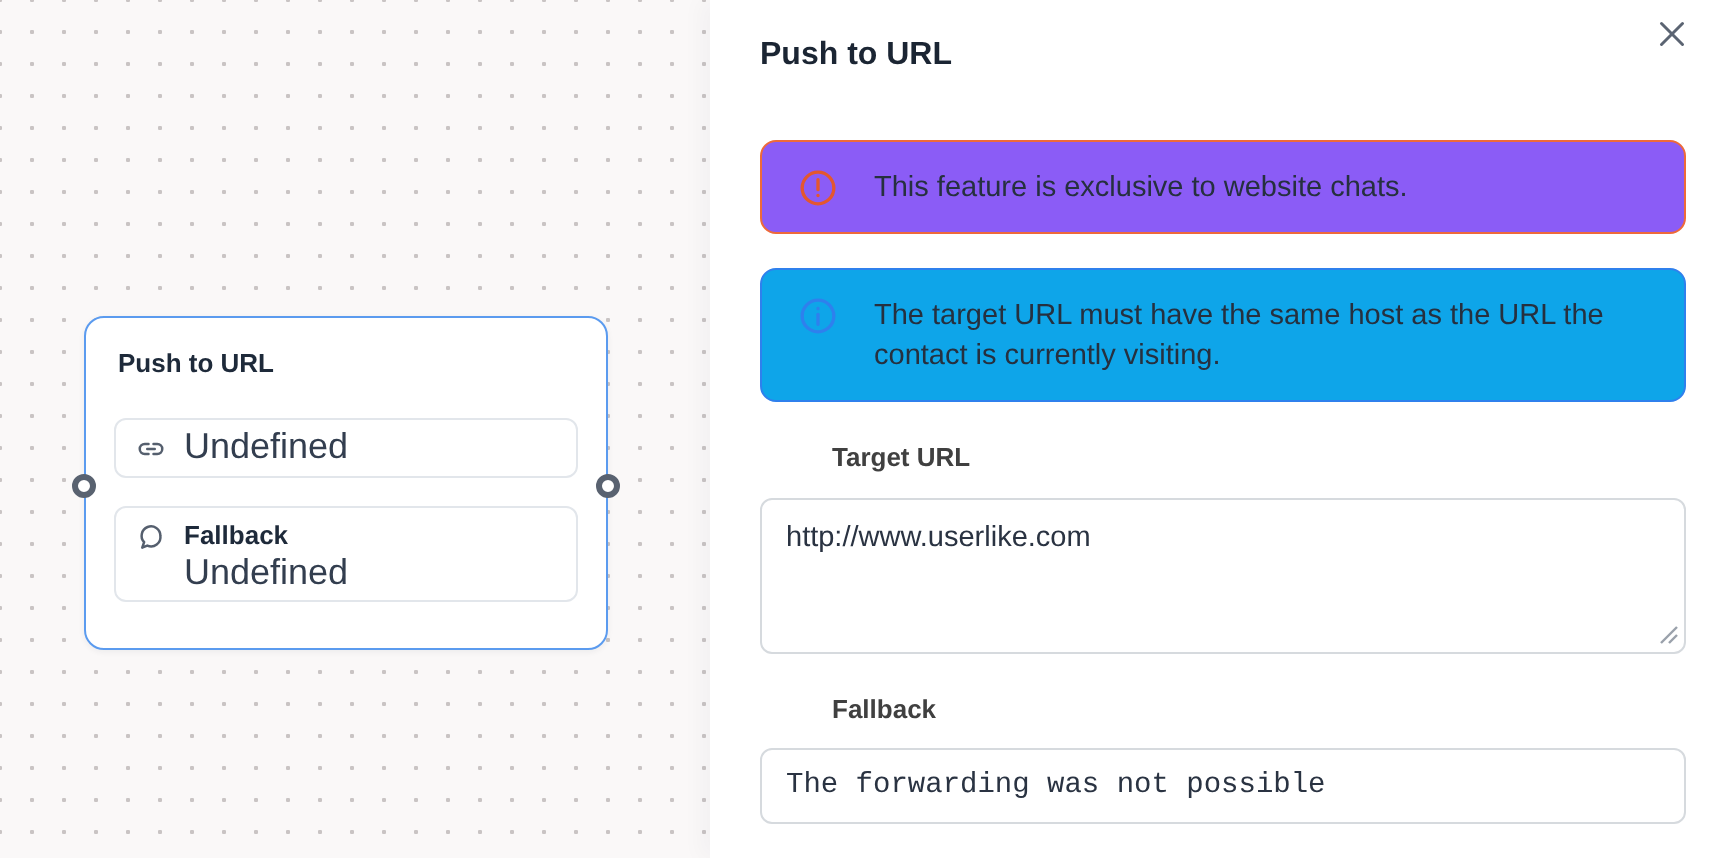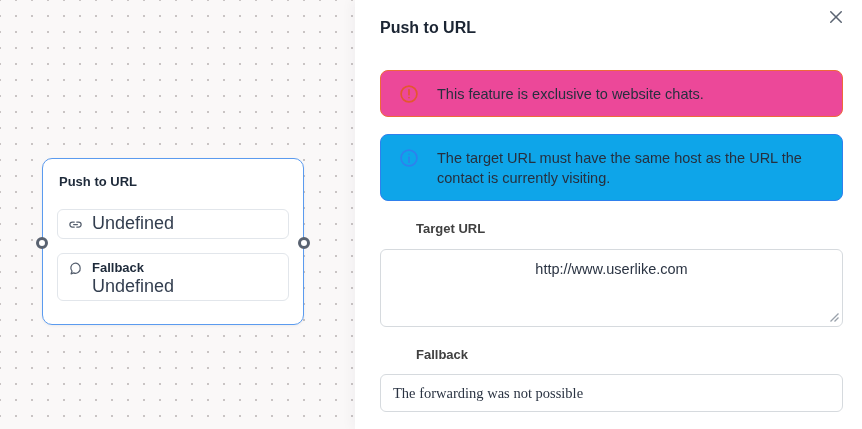--- a/index.html
+++ b/index.html
@@ -114,21 +114,21 @@
     border-radius: 8px;
     padding: 12px 16px 12px 18px;
     font-size: 14.5px;
     line-height: 20px;
     color: #26303f;
   }
   .alert .alert-icon { width: 20px; height: 20px; flex: 0 0 auto; margin-top: 1px; }
   .alert .alert-icon svg { width: 20px; height: 20px; display: block; }
   .alert-warning {
     margin-top: 32px;
-    background: #ec4899;
+    background: #8b5cf6;
     border: 1.5px solid #ee6a3a;
     color-scheme: light;
   }
   .alert-warning .alert-icon { color: #e4572e; }
   .alert-info {
     margin-top: 17px;
     background: #0ea5e9;
     border: 1.5px solid #2f80ed;
   }
   .alert-info .alert-icon { color: #2f80ed; }
@@ -148,36 +148,35 @@
     border: 1px solid #d6dade;
     border-radius: 6px;
     padding: 10px 12px;
     font-family: "Liberation Sans", "DejaVu Sans", sans-serif;
     font-size: 14.5px;
     color: #2a3342;
     resize: none;
     outline: none;
     display: block;
     line-height: 19px;
-    text-align: center;
   }
   .resize-grip {
     position: absolute;
     right: 3px; bottom: 4px;
     width: 12px; height: 12px;
     cursor: nwse-resize;
   }
   .resize-grip svg { width: 12px; height: 12px; display: block; }
   input.field-input {
     width: 463px;
     height: 38px;
     border: 1px solid #d6dade;
     border-radius: 6px;
     padding: 0 12px;
-    font-family: Liberation Serif, serif;
+    font-family: Liberation Mono, monospace;
     font-size: 14.5px;
     color: #2a3342;
     outline: none;
     display: block;
     margin-top: 12px;
   }
 </style>
 </head>
 <body>
 

